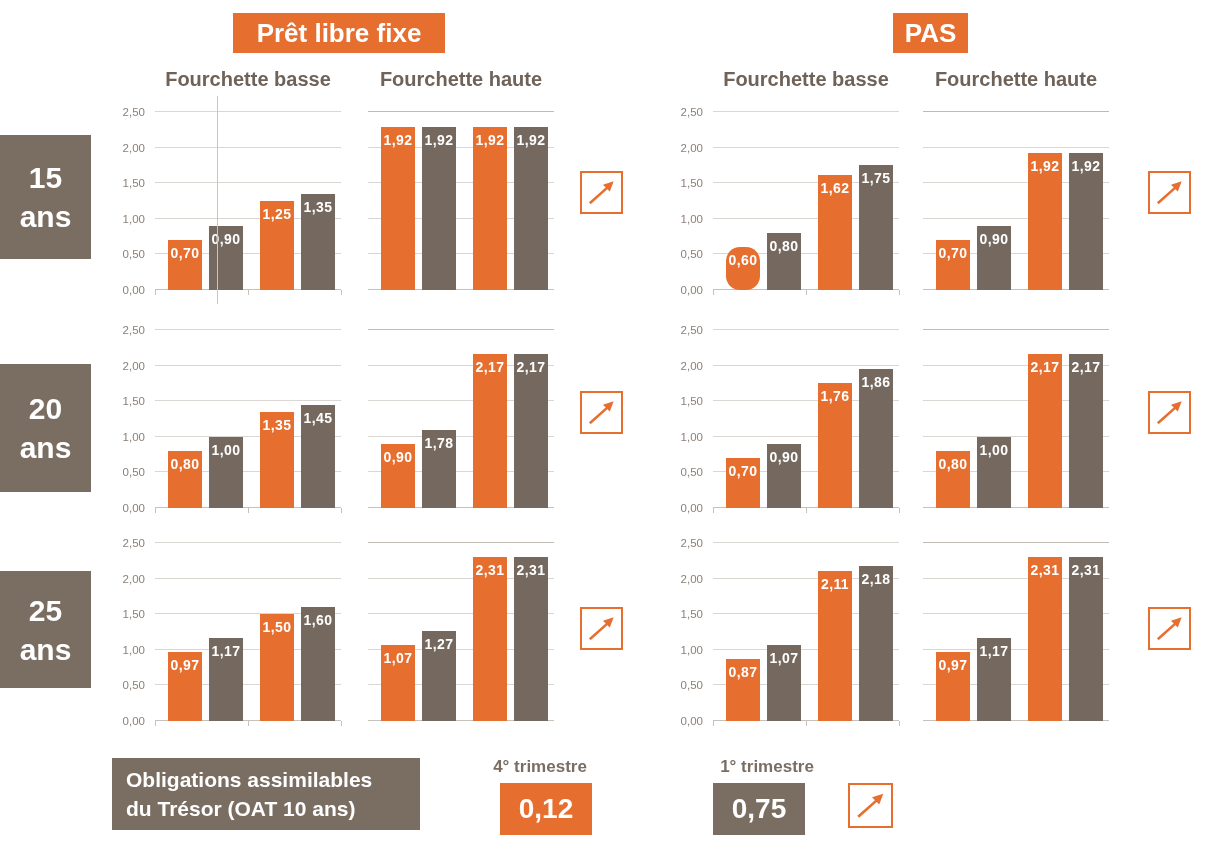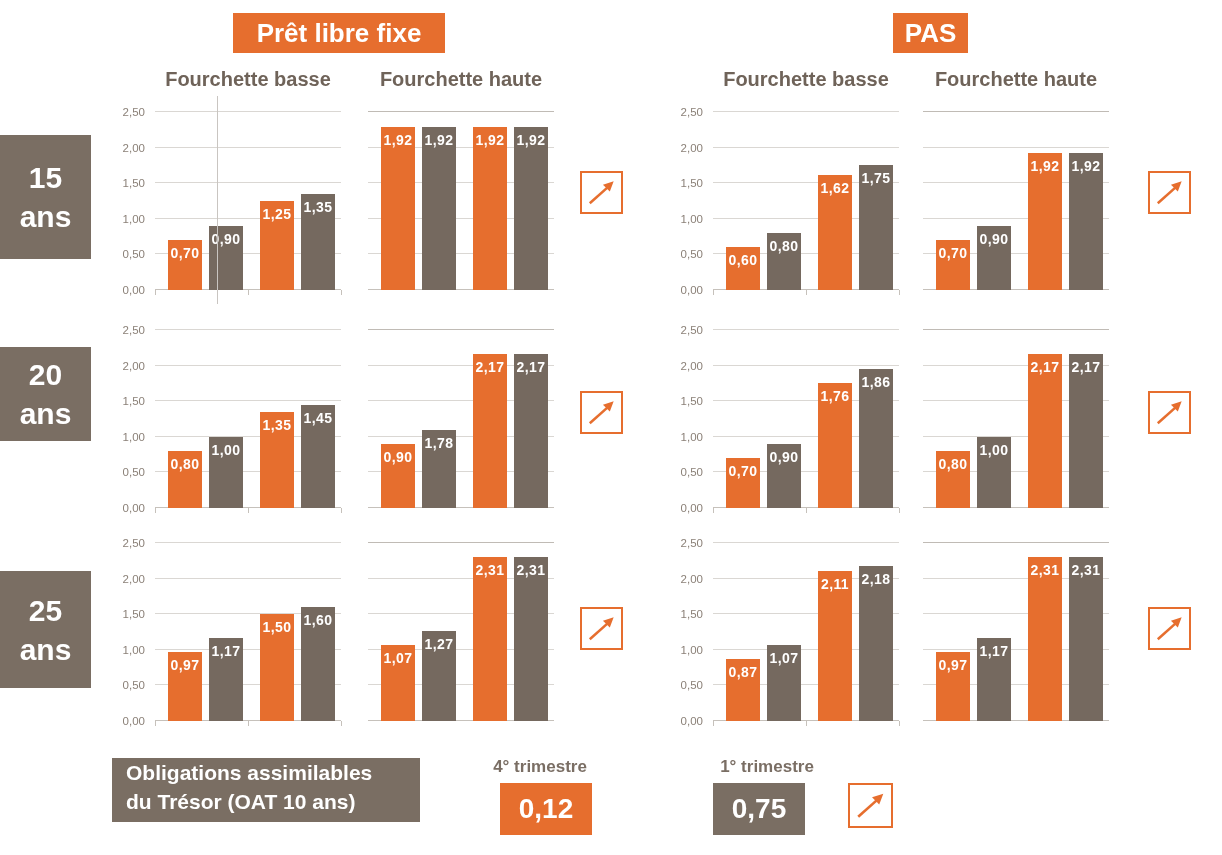--- a/index.html
+++ b/index.html
@@ -31,23 +31,23 @@
   .bar.brown{background:#75695F;}
   .bar-label{position:absolute;top:5px;left:-3px;right:-3px;text-align:center;
              color:#FFFFFF;font-weight:bold;font-size:14px;letter-spacing:.4px;}
 
   .trend{position:absolute;width:43px;height:43px;border:2px solid #E66E2E;
          background:#FFFFFF;box-sizing:border-box;}
   .trend svg{width:100%;height:100%;display:block;}
   .trend .tl{stroke:#E66E2E;stroke-width:2.6;fill:none;}
   .trend .th{fill:#E66E2E;}
 
-  .oat-box{position:absolute;left:112px;top:758px;width:308px;height:64px;
+  .oat-box{position:absolute;left:112px;top:758px;width:308px;height:72px;
            background:#7A6E63;color:#FFFFFF;font-weight:bold;font-size:21px;
-           line-height:1.4;display:flex;flex-direction:column;
+           line-height:1.4;display:flex;flex-direction:column;justify-content:center;
            padding-left:14px;box-sizing:border-box;}
   .legend-label{position:absolute;width:150px;text-align:center;font-weight:bold;
                 font-size:17px;color:#7A6E64;}
   .legend-value{position:absolute;width:92px;height:52px;color:#FFFFFF;
                 font-weight:bold;font-size:28px;display:flex;align-items:center;
                 justify-content:center;}
   .legend-value.orange{background:#E66E2E;}
   .legend-value.brown{background:#7A6E63;}
 </style>
 </head>
@@ -60,21 +60,21 @@
 
   <div class="col-title" style="left:143px;top:68px">Fourchette basse</div>
   <div class="col-title" style="left:356px;top:68px">Fourchette haute</div>
   <div class="col-title" style="left:701px;top:68px">Fourchette basse</div>
   <div class="col-title" style="left:911px;top:68px">Fourchette haute</div>
 
   <div class="row-label" style="top:135px;height:124px">
     <span>15</span>
     <span>ans</span>
   </div>
-  <div class="row-label" style="top:347px;height:94px">
+  <div class="row-label" style="top:364px;height:128px">
     <span>20</span>
     <span>ans</span>
   </div>
   <div class="row-label" style="top:571px;height:117px">
     <span>25</span>
     <span>ans</span>
   </div>
 
   <div class="chart" style="left:155px;top:112px">
       <div class="grid baseline" style="bottom: 0%;"></div>
@@ -139,21 +139,21 @@
         <div class="tick" style="top: 0%;">2,50</div>
         <div class="tick" style="top: 20%;">2,00</div>
         <div class="tick" style="top: 40%;">1,50</div>
         <div class="tick" style="top: 60%;">1,00</div>
         <div class="tick" style="top: 80%;">0,50</div>
         <div class="tick" style="top: 100%;">0,00</div>
       </div>
       <div class="xtick" style="left: 0%;"></div>
       <div class="xtick" style="left: 50%;"></div>
       <div class="xtick" style="left: 100%;"></div>
-      <div class="bar orange" style="left: 13px; height: 42.7px;">
+      <div class="bar orange" style="left: 13px; height: 42.7px; border-radius: 14px;">
         <div class="bar-label">0,60</div>
       </div>
       <div class="bar brown" style="left: 54px; height: 57px;">
         <div class="bar-label">0,80</div>
       </div>
       <div class="bar orange" style="left: 105px; height: 115.3px;">
         <div class="bar-label">1,62</div>
       </div>
       <div class="bar brown" style="left: 146px; height: 124.6px;">
         <div class="bar-label">1,75</div>

